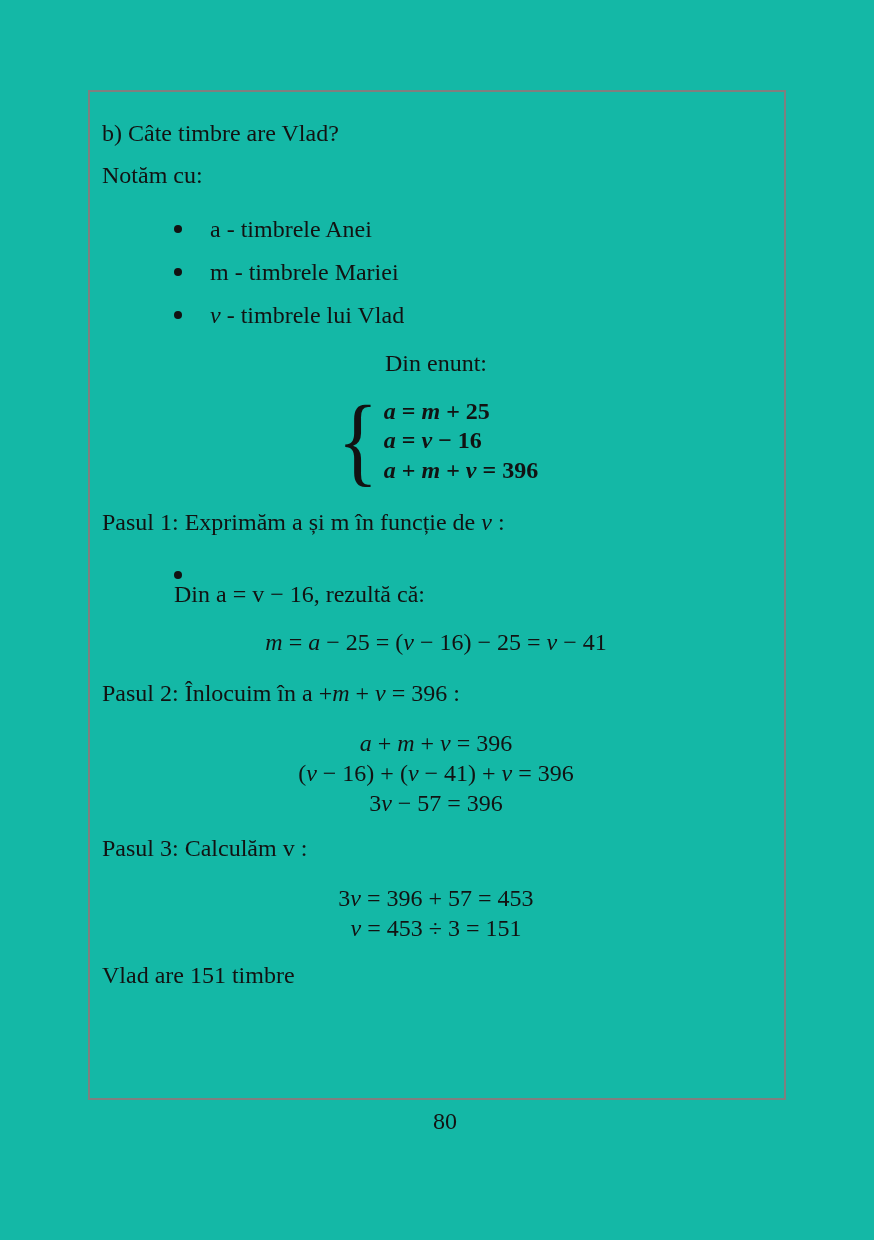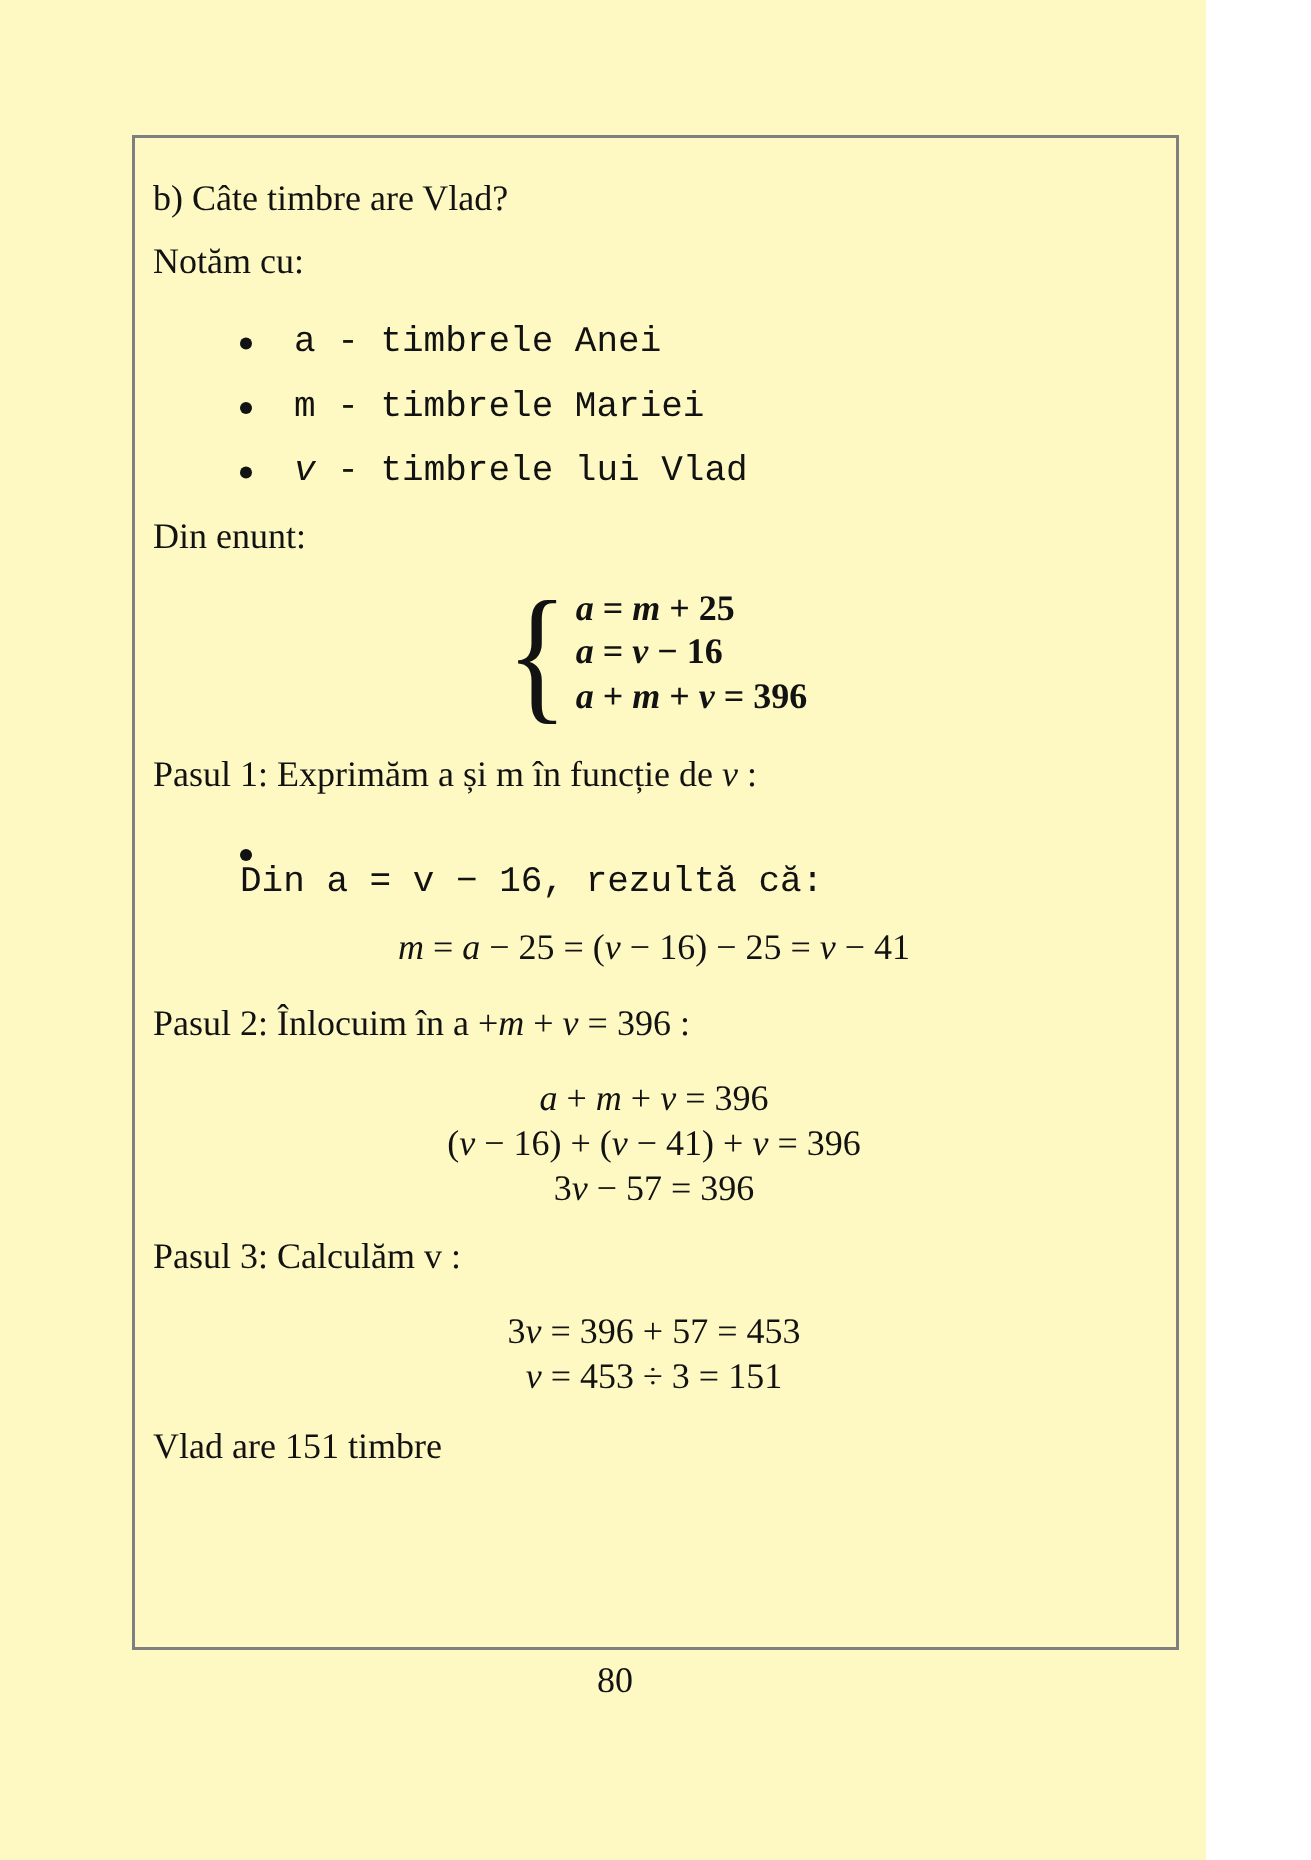--- a/index.html
+++ b/index.html
@@ -1,40 +1,40 @@
 <!DOCTYPE html>
 <html><head>
 <meta charset="utf-8">
 <style>
   html, body { margin: 0; padding: 0; }
   .page {
     position: relative;
-    width: 804px;
+    width: 874px;
     height: 1240px;
-    background: #fef9c3;
+    background: #14b8a6;
     font-family: "Liberation Serif", "DejaVu Serif", serif;
     color: #121212;
     overflow: hidden;
   }
   .content-box {
     position: absolute;
     left: 88px;
     top: 90px;
     width: 698px;
     height: 1010px;
     border: 2px solid #7f7f7f;
     box-sizing: border-box;
     padding: 26px 14px 0 12px;
   }
   .para {
     font-size: 24px;
     line-height: 30px;
     margin: 0;
   }
-  .bullets { list-style: none; margin: 4px; padding: 0; font-family: Liberation Mono, monospace; }
+  .bullets { list-style: none; margin: 18px; padding: 0; }
   .bullet-item {
     display: flex;
     align-items: flex-start;
     padding-left: 54px;
     font-size: 24px;
     line-height: 30px;
   }
   .dot {
     width: 8px; height: 8px;
     border-radius: 50%;
@@ -59,21 +59,21 @@
     line-height: 92px;
     transform: scaleX(0.85);
     font-weight: 400;
     margin-right: 2px;
   }
   .system-lines { text-align: left; font-weight: bold; }
   .system-lines .eq-line {
     font-size: 24px;
     line-height: 29.5px;
   }
-  .mt13 { margin-top: 13px; }
+  .mt13 { margin-top: 13px; text-align: center; }
   .mt15 { margin-top: 15px; }
   .mt17 { margin-top: 17px; }
   .mt20 { margin-top: 20px; }
   .mt21 { margin-top: 21px; }
   .mt22 { margin-top: 12px; }
   .mt23 { margin-top: 23px; flex-direction: column; }
   .mt24 { margin-top: 24px; }
   .page-number {
     position: absolute;
     left: 16px; right: 0;

